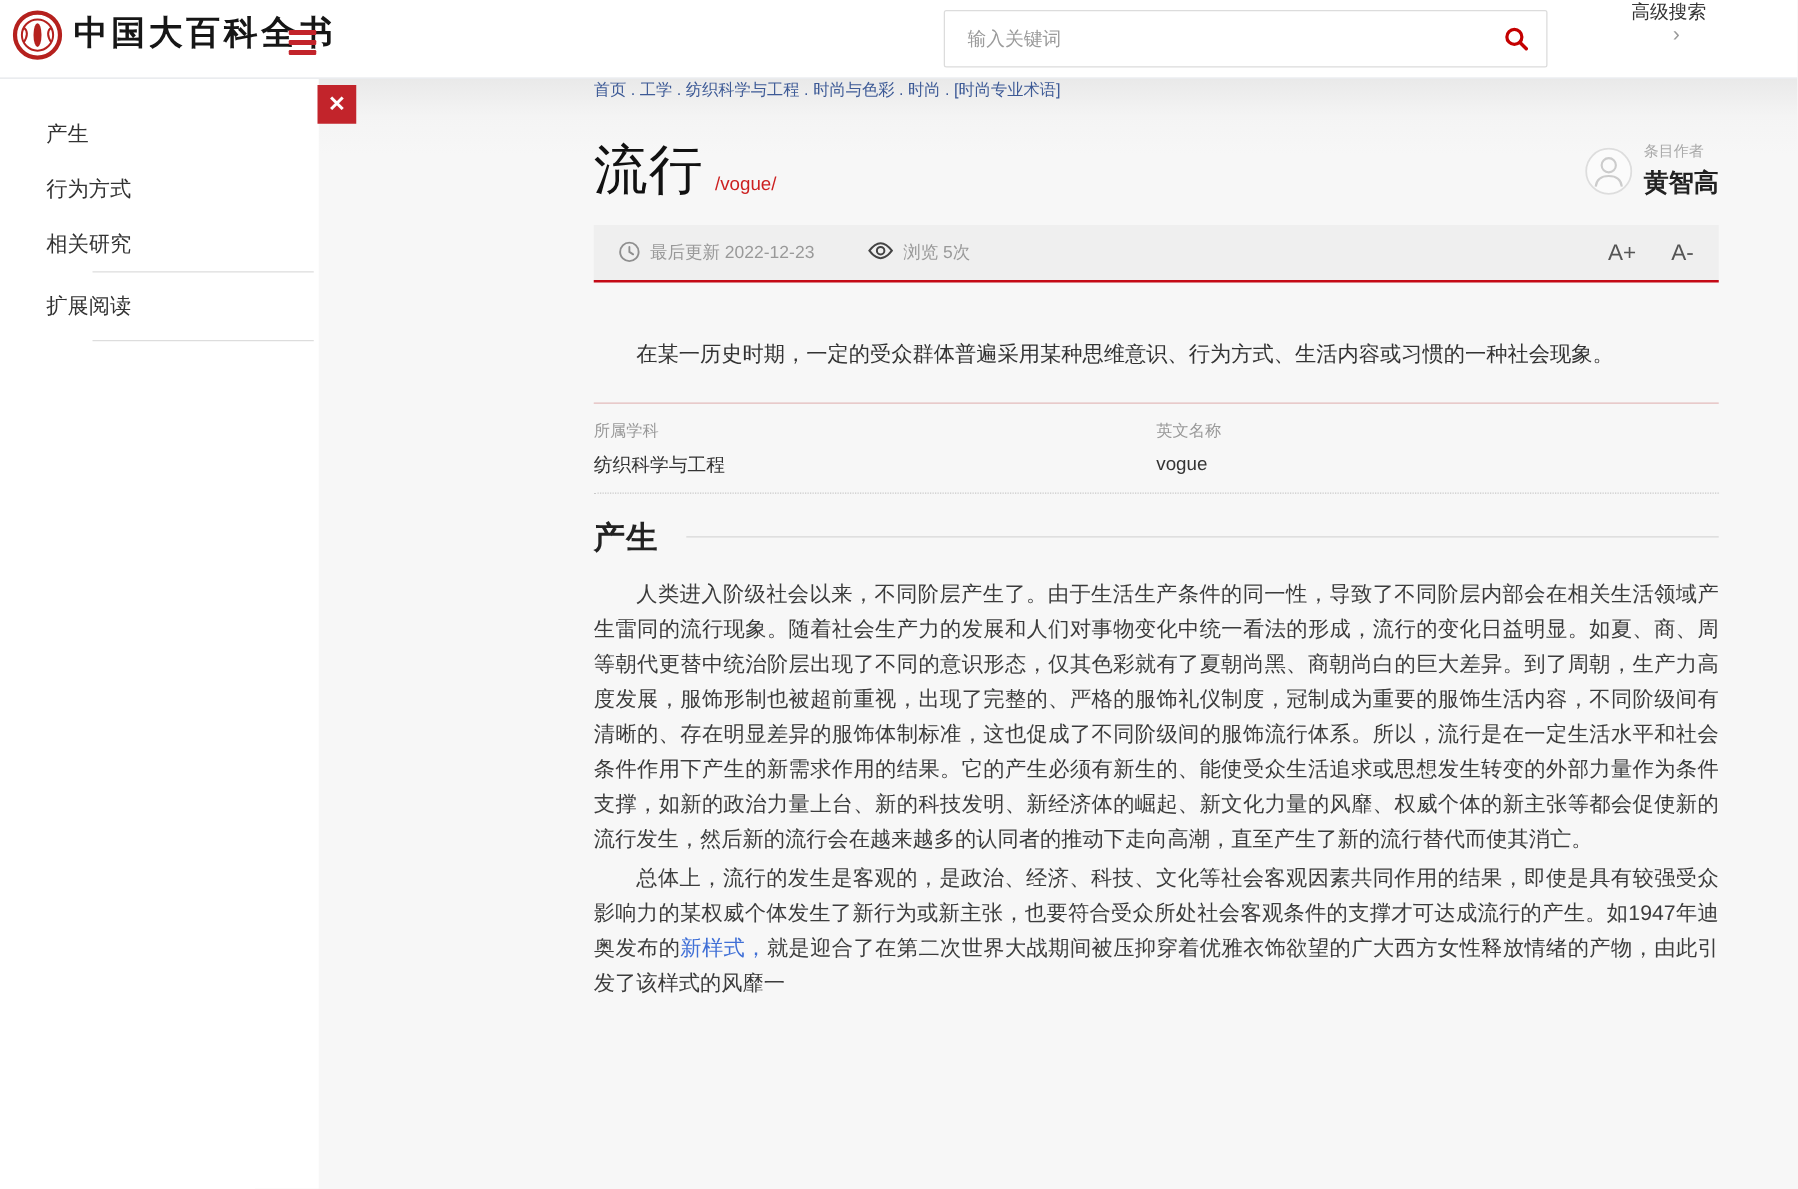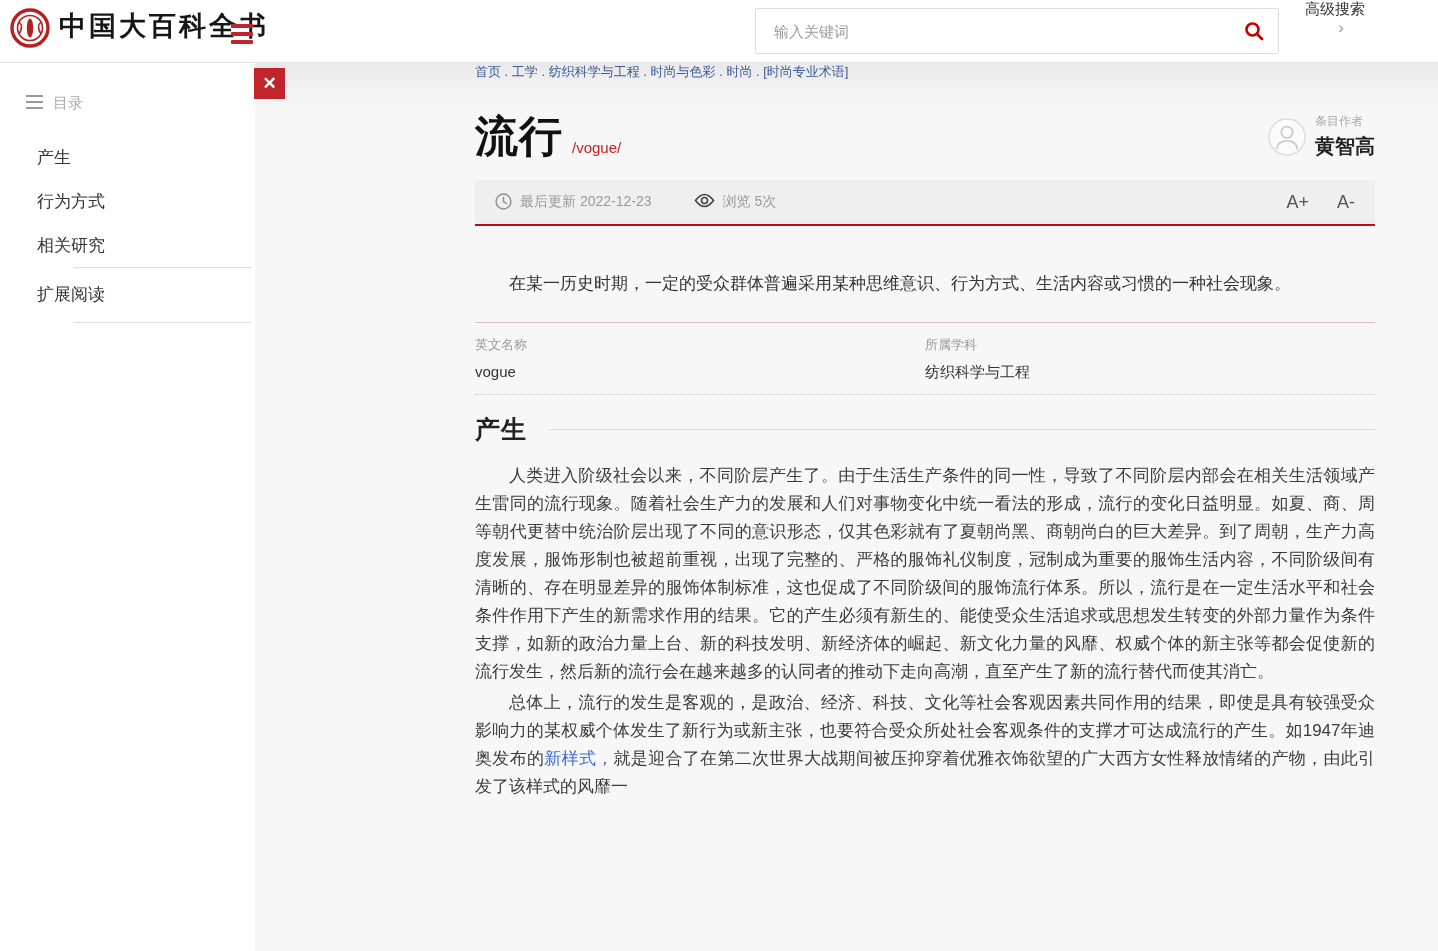--- a/index.html
+++ b/index.html
@@ -10,21 +10,21 @@
   }
   
   .header { position:absolute; top:0; left:0; width:1438px; height:63px;
     background:#fff; border-bottom:1px solid #e3e6ea; z-index:9; }
   .brand { position:absolute; left:10px; top:8px; display:flex; align-items:flex-start; cursor:pointer; }
   .brand-seal { width:40px; height:40px; }
   .brand-text { margin-left:9px; font-family:"Liberation Serif","DejaVu Serif",serif;
     font-weight:bold; font-size:27px; letter-spacing:3px; color:#161616; }
   .menu-icon { position:absolute; left:231px; top:24px; width:22px; cursor:pointer; }
   .menu-icon i { display:block; height:3.5px; background:#c2242b; margin-bottom:4.5px; border-radius:1px; }
-  .search-box { position:absolute; left:755px; top:8px; width:524px; height:46px;
+  .search-box { position:absolute; left:755px; top:8px; width:483px; height:46px;
     background:#fff; border:1px solid #dcdcdc; border-radius:2px;
     display:flex; align-items:center; }
   .search-box input { flex:1; height:100%; border:0; outline:none; padding:0 10px 0 18px;
     font-size:15px; color:#333; background:transparent; font-family:inherit; }
   .search-box input::placeholder { color:#9b9b9b; }
   .search-btn { width:48px; height:100%; border:0; background:transparent; cursor:pointer;
     display:flex; align-items:center; justify-content:center; }
   .adv-search { position:absolute; left:1305px; top:0; height:63px; display:flex;
     align-items:center; font-size:15px; color:#333; cursor:pointer;flex-direction:column; }
   .adv-search .chev { color:#999; margin-left:12px; font-size:17px; line-height:1; }
@@ -42,21 +42,21 @@
   .side-divider.last { margin-top:-5px; }
   .close-btn { position:absolute; top:68px; left:254px; width:31px; height:31px;
     background:#c2242b; color:#fff; border:0; cursor:pointer;
     font-size:17px; line-height:31px; text-align:center; font-weight:bold; }
   
   .content { position:absolute; top:63px; left:475px; width:900px; }
   .breadcrumb { font-size:13px; color:#3d5a96; }
   .breadcrumb .crumb { cursor:pointer; }
   .title-row { position:relative; margin-top:30px; height:50px; }
   .title-line { display:flex; align-items:flex-end; }
-  .page-title { font-size:43px; font-weight:bold; color:#111; line-height:50px; letter-spacing:1px; }
+  .page-title { font-size:43px; font-weight:normal; color:#111; line-height:50px; letter-spacing:1px; }
   .subtitle { color:#cc1f1f; font-size:15px; margin-left:9px; padding-bottom:5px; }
   .author-card { position:absolute; right:0; top:2px; display:flex; align-items:center; }
   .avatar { width:38px; height:38px; margin-right:9px; }
   .author-label { font-size:12px; color:#aaa; }
   .author-name { font-size:20px; font-weight:bold; color:#222; margin-top:3px; cursor:pointer; }
   .meta-bar { margin-top:19px; height:46px; background:#efefef;
     border-bottom:2px solid #c40a16; display:flex; align-items:center; padding:0 20px;
     font-size:14px; color:#999; }
   .meta-item { display:flex; margin-right:42px; }
   .meta-item svg { margin-right:8px; }
@@ -110,28 +110,20 @@
 
   <div class="adv-search">
     <span>高级搜索</span>
     <span class="chev">›</span>
   </div>
 </div>
 
 <div class="page-bg"></div>
 
 <div class="sidebar">
-  <div class="toc-header">
-    <div class="toc-icon">
-        <i></i>
-        <i></i>
-        <i></i>
-      </div>
-    <span>目录</span>
-  </div>
   <div class="side-items">
     <div class="side-item">产生</div>
     <div class="side-item">行为方式</div>
     <div class="side-item">相关研究</div>
     <div class="side-divider"></div>
     <div class="side-item">扩展阅读</div>
     <div class="side-divider last"></div>
   </div>
 </div>
 
@@ -185,26 +177,26 @@
       <button class="font-btn">A-</button>
     </div>
   </div>
 
   <p class="summary">在某一历史时期，一定的受众群体普遍采用某种思维意识、行为方式、生活内容或习惯的一种社会现象。</p>
 
   <div class="divider-pink"></div>
 
   <div class="fields">
     <div>
+      <div class="field-label">所属学科</div>
+      <div class="field-value">纺织科学与工程</div>
+    </div>
+    <div>
       <div class="field-label">英文名称</div>
       <div class="field-value">vogue</div>
-    </div>
-    <div>
-      <div class="field-label">所属学科</div>
-      <div class="field-value">纺织科学与工程</div>
     </div>
   </div>
 
 
   <div class="section-heading">
     <span class="txt">产生</span>
     <span class="rule"></span>
   </div>
 
   <p class="para tight">人类进入阶级社会以来，不同阶层产生了。由于生活生产条件的同一性，导致了不同阶层内部会在相关生活领域产生雷同的流行现象。随着社会生产力的发展和人们对事物变化中统一看法的形成，流行的变化日益明显。如夏、商、周等朝代更替中统治阶层出现了不同的意识形态，仅其色彩就有了夏朝尚黑、商朝尚白的巨大差异。到了周朝，生产力高度发展，服饰形制也被超前重视，出现了完整的、严格的服饰礼仪制度，冠制成为重要的服饰生活内容，不同阶级间有清晰的、存在明显差异的服饰体制标准，这也促成了不同阶级间的服饰流行体系。所以，流行是在一定生活水平和社会条件作用下产生的新需求作用的结果。它的产生必须有新生的、能使受众生活追求或思想发生转变的外部力量作为条件支撑，如新的政治力量上台、新的科技发明、新经济体的崛起、新文化力量的风靡、权威个体的新主张等都会促使新的流行发生，然后新的流行会在越来越多的认同者的推动下走向高潮，直至产生了新的流行替代而使其消亡。</p>

